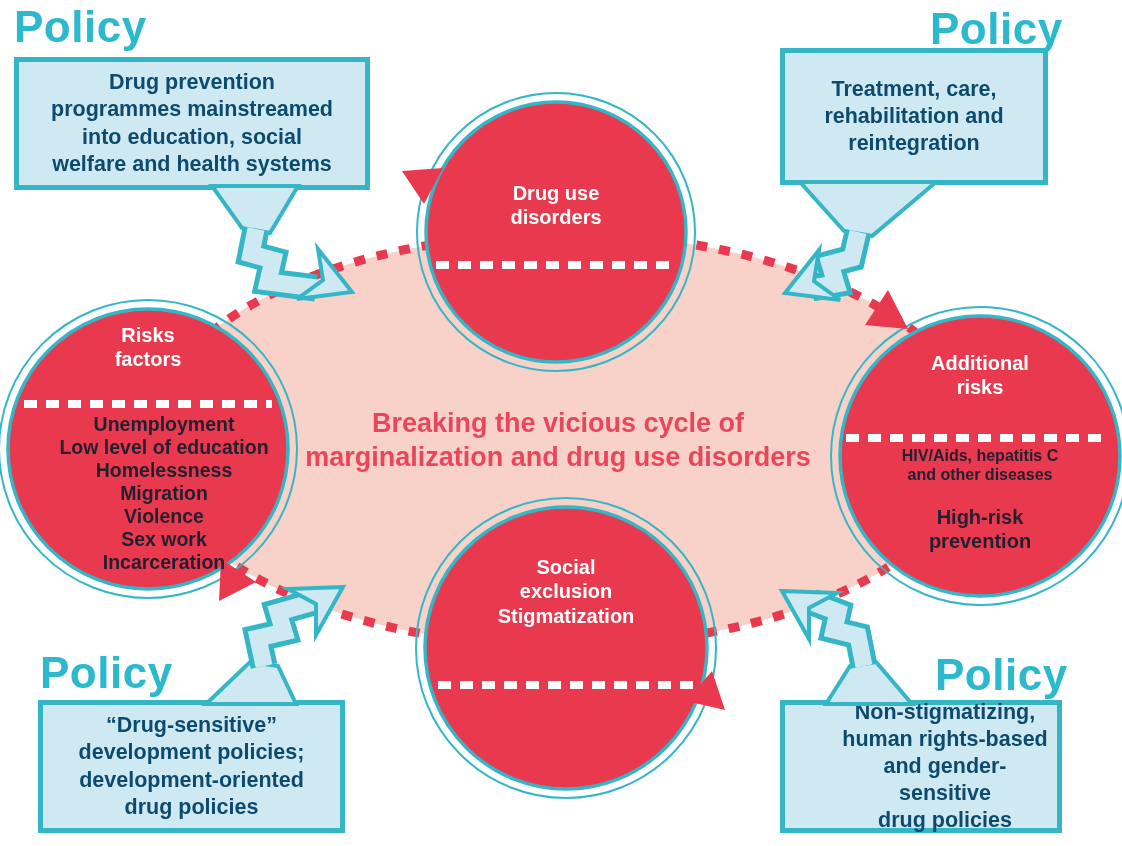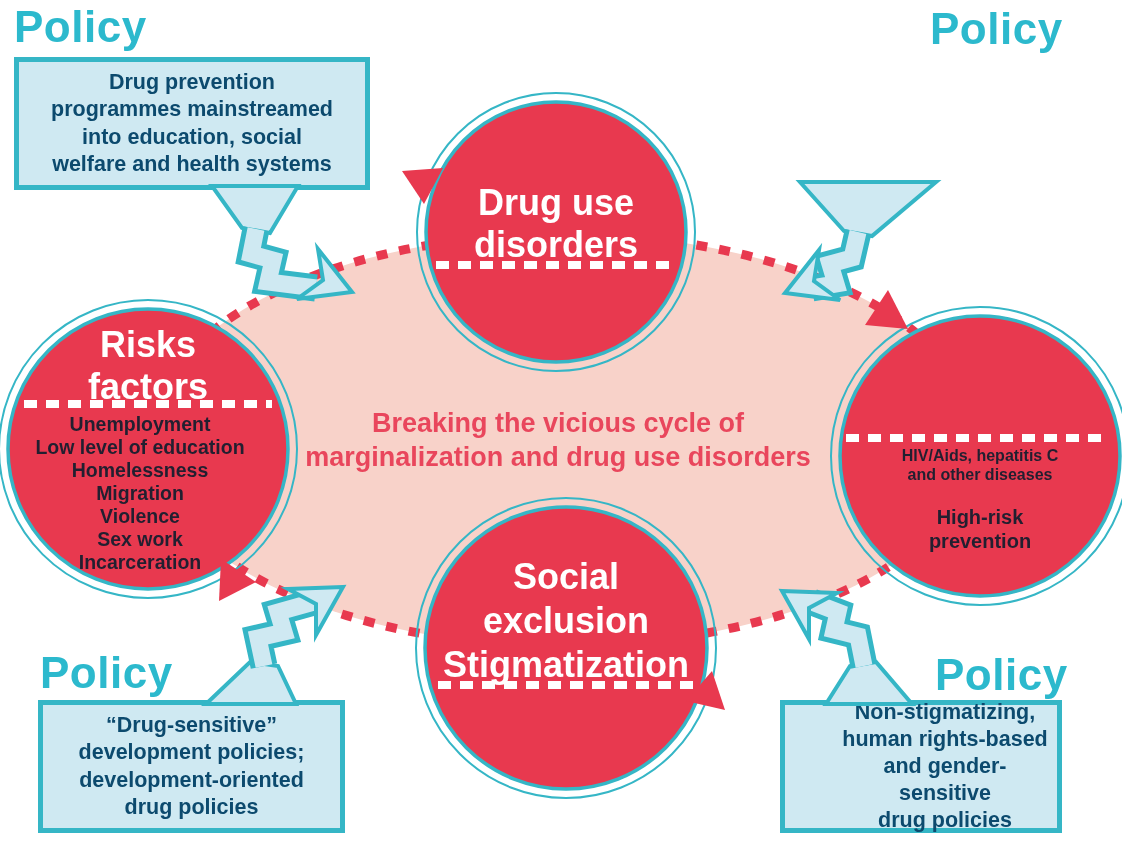--- a/index.html
+++ b/index.html
@@ -18,39 +18,44 @@
     white-space:pre-line;padding:4px 6px;
   }
   .policy-heading{
     position:absolute;z-index:6;color:#2CB9CD;font-weight:bold;font-size:44px;
     letter-spacing:0.5px;
   }
   .circle-text{
     position:absolute;z-index:6;text-align:center;font-weight:bold;color:#ffffff;
     white-space:pre-line;
   }
-  .node-title{font-size:36px;line-height:1.18;}
+  .node-title{font-size:20px;line-height:1.18;}
   .node-list{color:#221F30;font-size:19.5px;line-height:1.18;}
   .center-title{
     position:absolute;z-index:6;text-align:center;font-weight:bold;
     color:#E9465C;font-size:27px;line-height:1.26;white-space:pre-line;
   }
 </style>
 </head>
 <body>
 
 <div class="stage">
 
   <div class="policy-box" style="left:14px;top:57px;width:356px;height:133px;">
     <div class="policy-text">Drug prevention
 programmes mainstreamed
 into education, social
 welfare and health systems</div>
   </div>
 
+  <div class="policy-box" style="left:780px;top:48px;width:268px;height:137px;">
+    <div class="policy-text">Treatment, care,
+rehabilitation and
+reintegration</div>
+  </div>
 
   <div class="policy-box" style="left:38px;top:700px;width:307px;height:133px;">
     <div class="policy-text">“Drug-sensitive”
 development policies;
 development-oriented
 drug policies</div>
   </div>
 
   <div class="policy-box" style="left:780px;top:700px;width:282px;height:133px;padding-left:48px;">
     <div class="policy-text">Non-stigmatizing,
@@ -122,28 +127,30 @@
   <div class="policy-heading" style="left:14px;top:2px;">Policy</div>
   <div class="policy-heading" style="left:930px;top:4px;width:118px;text-align:right;">Policy</div>
   <div class="policy-heading" style="left:40px;top:648px;">Policy</div>
   <div class="policy-heading" style="left:935px;top:650px;width:130px;text-align:right;">Policy</div>
 
   <div class="circle-text node-title" style="left:436px;top:182px;width:240px;">Drug use
 disorders</div>
 
   <div class="circle-text node-title" style="left:28px;top:324px;width:240px;">Risks
 factors</div>
-  <div class="circle-text node-list" style="left:0;top:413px;width:280px;">Unemployment
+  <div class="circle-text node-list" style="left:24px;top:413px;width:280px;">Unemployment
 Low level of education
 Homelessness
 Migration
 Violence
 Sex work
 Incarceration</div>
 
+  <div class="circle-text node-title" style="left:850px;top:352px;width:260px;">Additional
+risks</div>
   <div class="circle-text node-list" style="left:850px;top:447px;width:260px;font-size:16px;">HIV/Aids, hepatitis C
 and other diseases</div>
   <div class="circle-text node-list" style="left:850px;top:506px;width:260px;font-size:20px;">High-risk
 prevention</div>
 
   <div class="circle-text node-title" style="left:436px;top:555px;width:260px;line-height:1.22;">Social
 exclusion
 Stigmatization</div>
 
   <div class="center-title" style="left:258px;top:406px;width:600px;">Breaking the vicious cycle of

